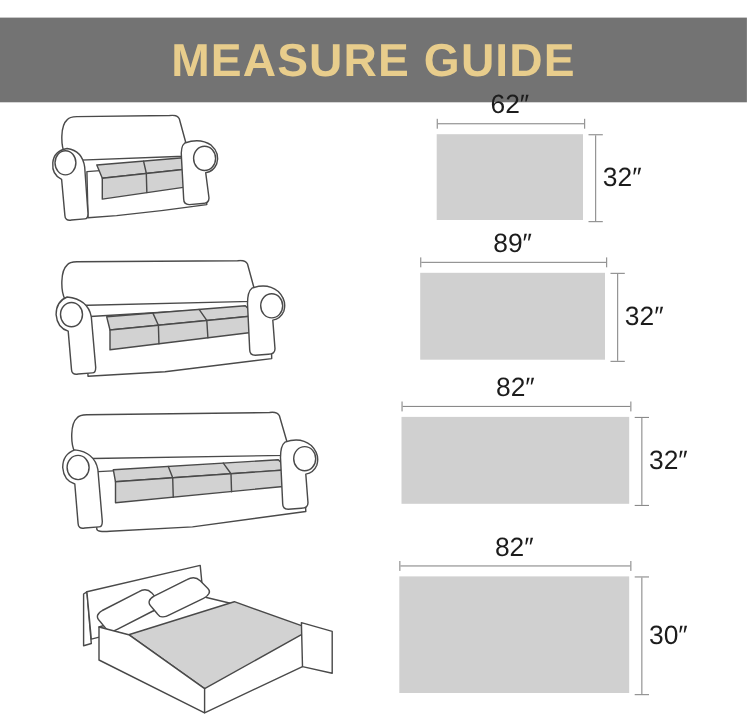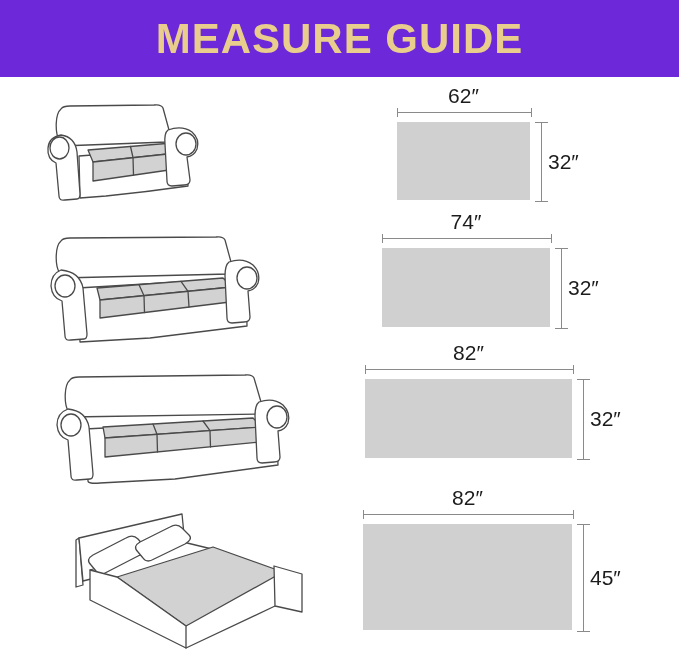--- a/index.html
+++ b/index.html
@@ -5,22 +5,22 @@
   html,body{margin:0;padding:0;background:#ffffff;}
   .canvas{
     position:relative;
     width:679px;height:651px;
     background:#ffffff;
     font-family:"Liberation Sans", sans-serif;
     overflow:hidden;
   }
   
   .banner{
-    position:absolute;left:0;top:0;width:679px;height:77px;
-    background:#6d28d9;
+    position:absolute;left:0;top:16px;width:679px;height:77px;
+    background:#737373;
     display:flex;align-items:center;justify-content:center;
   }
   .banner-title{
     color:#e8cd8c;
     font-size:42px;
     font-weight:bold;
     letter-spacing:1px;
     line-height:1;
   }
   
@@ -29,21 +29,21 @@
   
   .rect{position:absolute;background:#d0d0d0;}
   .hdim{position:absolute;height:9px;
         border-left:1px solid #8a8a8a;border-right:1px solid #8a8a8a;}
   .hdim::after{content:"";position:absolute;left:0;right:0;top:4px;
         border-top:1px solid #8a8a8a;}
   .vdim{position:absolute;width:13px;
         border-top:1px solid #8a8a8a;border-bottom:1px solid #8a8a8a;}
   .vdim::after{content:"";position:absolute;top:0;bottom:0;left:6px;
         border-left:1px solid #8a8a8a;}
-  .dimlabel{position:absolute;font-size:21px;color:#1c1c1c;line-height:23px;}
+  .dimlabel{position:absolute;font-size:24px;color:#1c1c1c;line-height:23px;}
   .wlabel{text-align:center;}
   .hlabel{display:flex;align-items:center;text-align:right;}
 </style>
 </head>
 <body>
 
 <div class="canvas">
 
   <div class="banner">
     <div class="banner-title">MEASURE GUIDE</div>
@@ -125,34 +125,34 @@
     <div class="rect" style="left:397px;top:122px;width:133px;height:78px"></div>
     <div class="hdim" style="left:397px;top:108px;width:133px"></div>
     <div class="dimlabel wlabel" style="left:397px;top:84px;width:133px">62″</div>
     <div class="vdim" style="left:535px;top:122px;height:78px"></div>
     <div class="dimlabel hlabel" style="left:548px;top:122px;height:78px">32″</div>
   </div>
 
   <div>
     <div class="rect" style="left:382px;top:248px;width:168px;height:79px"></div>
     <div class="hdim" style="left:382px;top:234px;width:168px"></div>
-    <div class="dimlabel wlabel" style="left:382px;top:210px;width:168px">74″</div>
+    <div class="dimlabel wlabel" style="left:382px;top:210px;width:168px">89″</div>
     <div class="vdim" style="left:555px;top:248px;height:79px"></div>
     <div class="dimlabel hlabel" style="left:568px;top:248px;height:79px">32″</div>
   </div>
 
   <div>
     <div class="rect" style="left:365px;top:379px;width:207px;height:79px"></div>
     <div class="hdim" style="left:365px;top:365px;width:207px"></div>
     <div class="dimlabel wlabel" style="left:365px;top:341px;width:207px">82″</div>
     <div class="vdim" style="left:577px;top:379px;height:79px"></div>
     <div class="dimlabel hlabel" style="left:590px;top:379px;height:79px">32″</div>
   </div>
 
   <div>
     <div class="rect" style="left:363px;top:524px;width:209px;height:106px"></div>
     <div class="hdim" style="left:363px;top:510px;width:209px"></div>
     <div class="dimlabel wlabel" style="left:363px;top:486px;width:209px">82″</div>
     <div class="vdim" style="left:577px;top:524px;height:106px"></div>
-    <div class="dimlabel hlabel" style="left:590px;top:524px;height:106px">45″</div>
+    <div class="dimlabel hlabel" style="left:590px;top:524px;height:106px">30″</div>
   </div>
 
 </div>
 
 </body></html>

